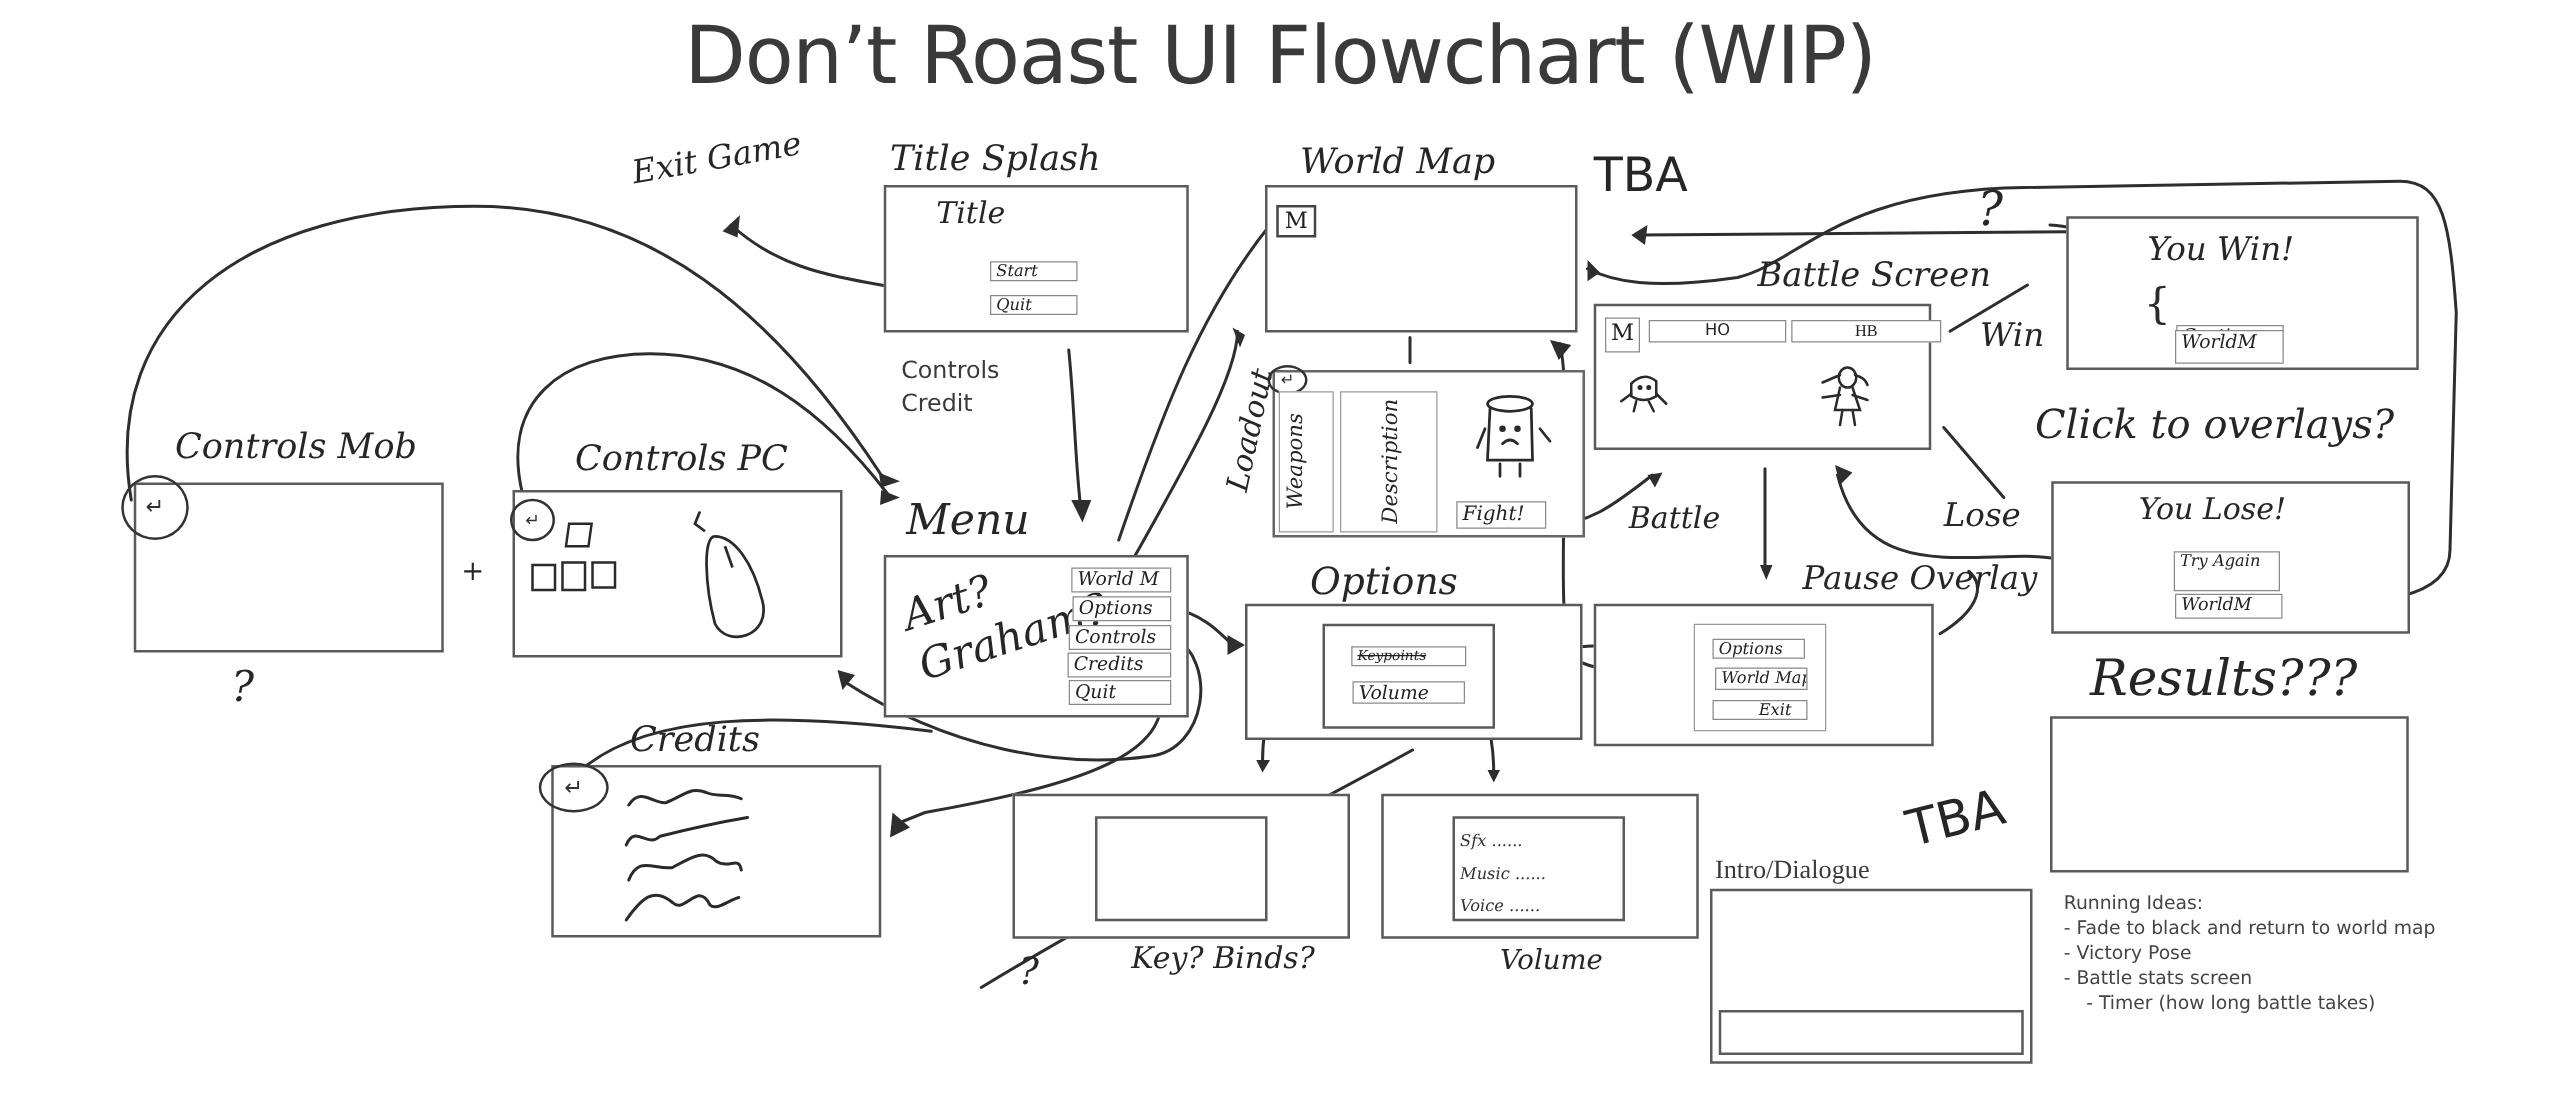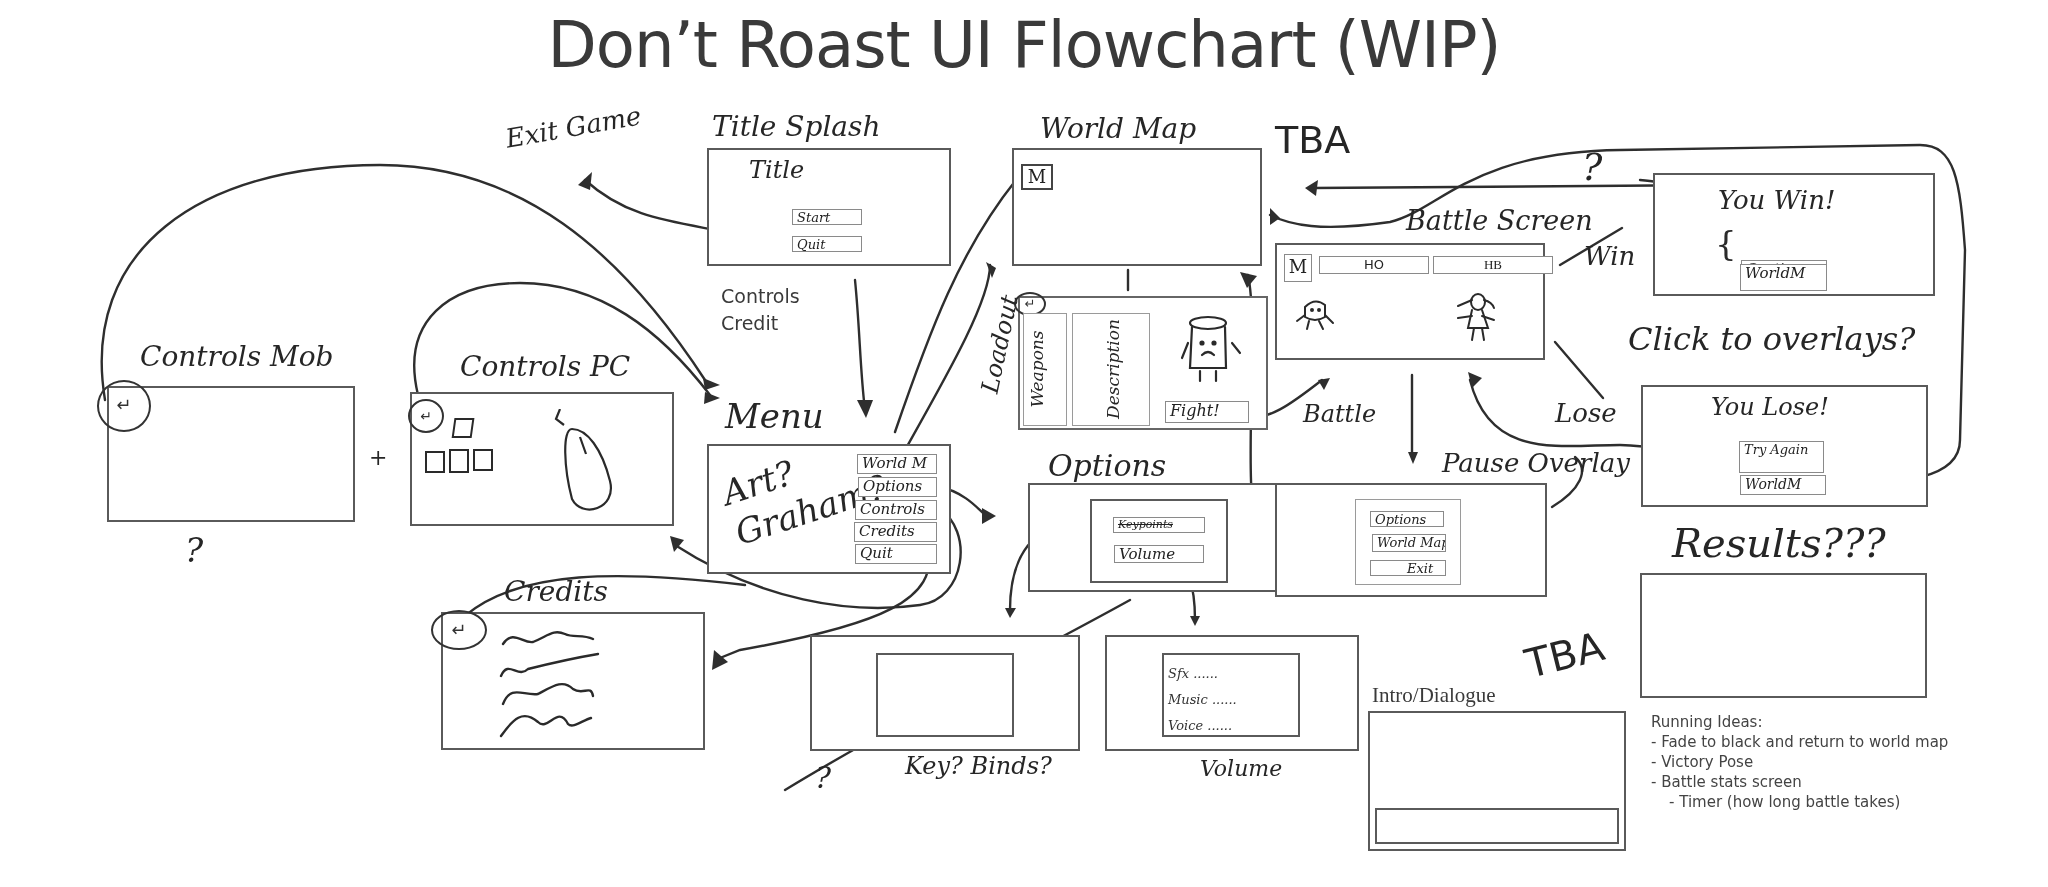--- a/index.html
+++ b/index.html
@@ -122,21 +122,21 @@
   </div>
   <svg style="position:absolute;left:150px;top:15px;" width="80" height="80" fill="none" stroke="#2a2a2a" stroke-width="2.2" stroke-linecap="round">
     <ellipse cx="38" cy="10" rx="18" ry="6"></ellipse>
     <path d="M22,14 L20,55 L56,55 L55,14"></path>
     <circle cx="32" cy="30" r="1.5" fill="#2a2a2a"></circle>
     <circle cx="44" cy="30" r="1.5" fill="#2a2a2a"></circle>
     <path d="M32,42 Q38,36 44,42"></path>
     <path d="M12,45 L18,30 M62,30 L70,40"></path>
     <path d="M30,58 L30,68 M46,58 L46,68"></path>
   </svg>
-  <div class="btn" style="left:145px;top:103px;width:84px;height:22px;font-size:16px;">Fight!</div>
+  <div class="btn" style="left:145px;top:103px;width:72px;height:22px;font-size:16px;">Fight!</div>
 </div>
 <div class="hand" style="left:950px;top:330px;font-size:24px;transform:rotate(-78deg);">Loadout</div>
 
 <div class="hand" style="left:1275px;top:118px;font-size:38px;font-style:normal;font-family:'DejaVu Sans',sans-serif;">TBA</div>
 <div class="hand" style="left:1582px;top:145px;font-size:38px;">?</div>
 
 <div class="hand" style="left:1406px;top:205px;font-size:27px;">Battle Screen</div>
 <div class="box" style="left:1275px;top:243px;width:270px;height:117px;">
   <div class="btn" style="left:7px;top:9px;width:28px;height:28px;font-size:18px;font-style:normal;text-align:center;padding:3px 0;">M</div>
   <div class="btn" style="left:42px;top:11px;width:110px;height:18px;text-align:center;font-style:normal;font-family:'DejaVu Sans',sans-serif;">HO</div>
@@ -149,21 +149,21 @@
   </svg>
   <svg style="position:absolute;left:175px;top:45px;" width="50" height="60" fill="none" stroke="#2a2a2a" stroke-width="2" stroke-linecap="round">
     <ellipse cx="26" cy="12" rx="7" ry="8"></ellipse>
     <path d="M6,16 L20,10 M32,10 Q40,12 42,18"></path>
     <path d="M20,20 L16,38 L36,38 L30,20"></path>
     <path d="M6,28 L20,26 M30,26 L42,30 M22,38 L20,50 M30,38 L32,50"></path>
   </svg>
 </div>
 
 <div class="hand" style="left:1303px;top:400px;font-size:24px;">Battle</div>
-<div class="hand" style="left:1584px;top:241px;font-size:26px;">Win</div>
+<div class="hand" style="left:1584px;top:254px;font-size:26px;">Win</div>
 <div class="hand" style="left:1555px;top:398px;font-size:26px;">Lose</div>
 
 <div class="box" style="left:1653px;top:173px;width:282px;height:123px;">
   <div class="hand" style="left:63px;top:10px;font-size:26px;">You Win!</div>
   <div style="position:absolute;left:60px;top:48px;font-size:34px;font-family:'DejaVu Serif',serif;color:#2a2a2a;">{</div>
   <div class="btn" style="left:86px;top:52px;width:86px;height:22px;font-size:14px;margin-top:33px;">Continue</div>
   <div class="btn" style="left:85px;top:89px;width:87px;height:27px;font-size:15px;">WorldM</div>
 </div>
 
 <div class="hand" style="left:1628px;top:320px;font-size:32px;">Click to overlays?</div>
@@ -218,21 +218,21 @@
 <div class="box" style="left:707px;top:444px;width:244px;height:130px;">
   <div class="hand" style="left:8px;top:28px;font-size:34px;line-height:42px;transform:rotate(-18deg);transform-origin:left top;white-space:normal;width:150px;">Art? Graham?</div>
   <div class="btn" style="left:148px;top:8px;width:80px;height:20px;font-size:15px;">World M</div>
   <div class="btn" style="left:149px;top:31px;width:79px;height:20px;font-size:15px;">Options</div>
   <div class="btn" style="left:146px;top:54px;width:82px;height:20px;font-size:15px;">Controls</div>
   <div class="btn" style="left:145px;top:76px;width:83px;height:20px;font-size:15px;">Credits</div>
   <div class="btn" style="left:146px;top:98px;width:82px;height:20px;font-size:15px;">Quit</div>
 </div>
 
 <div class="hand" style="left:1048px;top:448px;font-size:30px;">Options</div>
-<div class="box" style="left:996px;top:483px;width:270px;height:109px;margin-left:32px;">
+<div class="box" style="left:996px;top:483px;width:270px;height:109px;">
   <div class="box" style="left:60px;top:14px;width:138px;height:84px;">
     <div class="btn" style="left:21px;top:16px;width:92px;height:16px;font-size:11px;text-decoration:line-through;">Keypoints</div>
     <div class="btn" style="left:22px;top:44px;width:90px;height:18px;font-size:15px;">Volume</div>
   </div>
 </div>
 
 <div class="hand" style="left:1442px;top:448px;font-size:26px;">Pause Overlay</div>
 <div class="box" style="left:1275px;top:483px;width:272px;height:114px;">
   <div class="ibox" style="left:78px;top:14px;width:106px;height:86px;">
     <div class="btn" style="left:14px;top:11px;width:74px;height:16px;font-size:13px;">Options</div>

